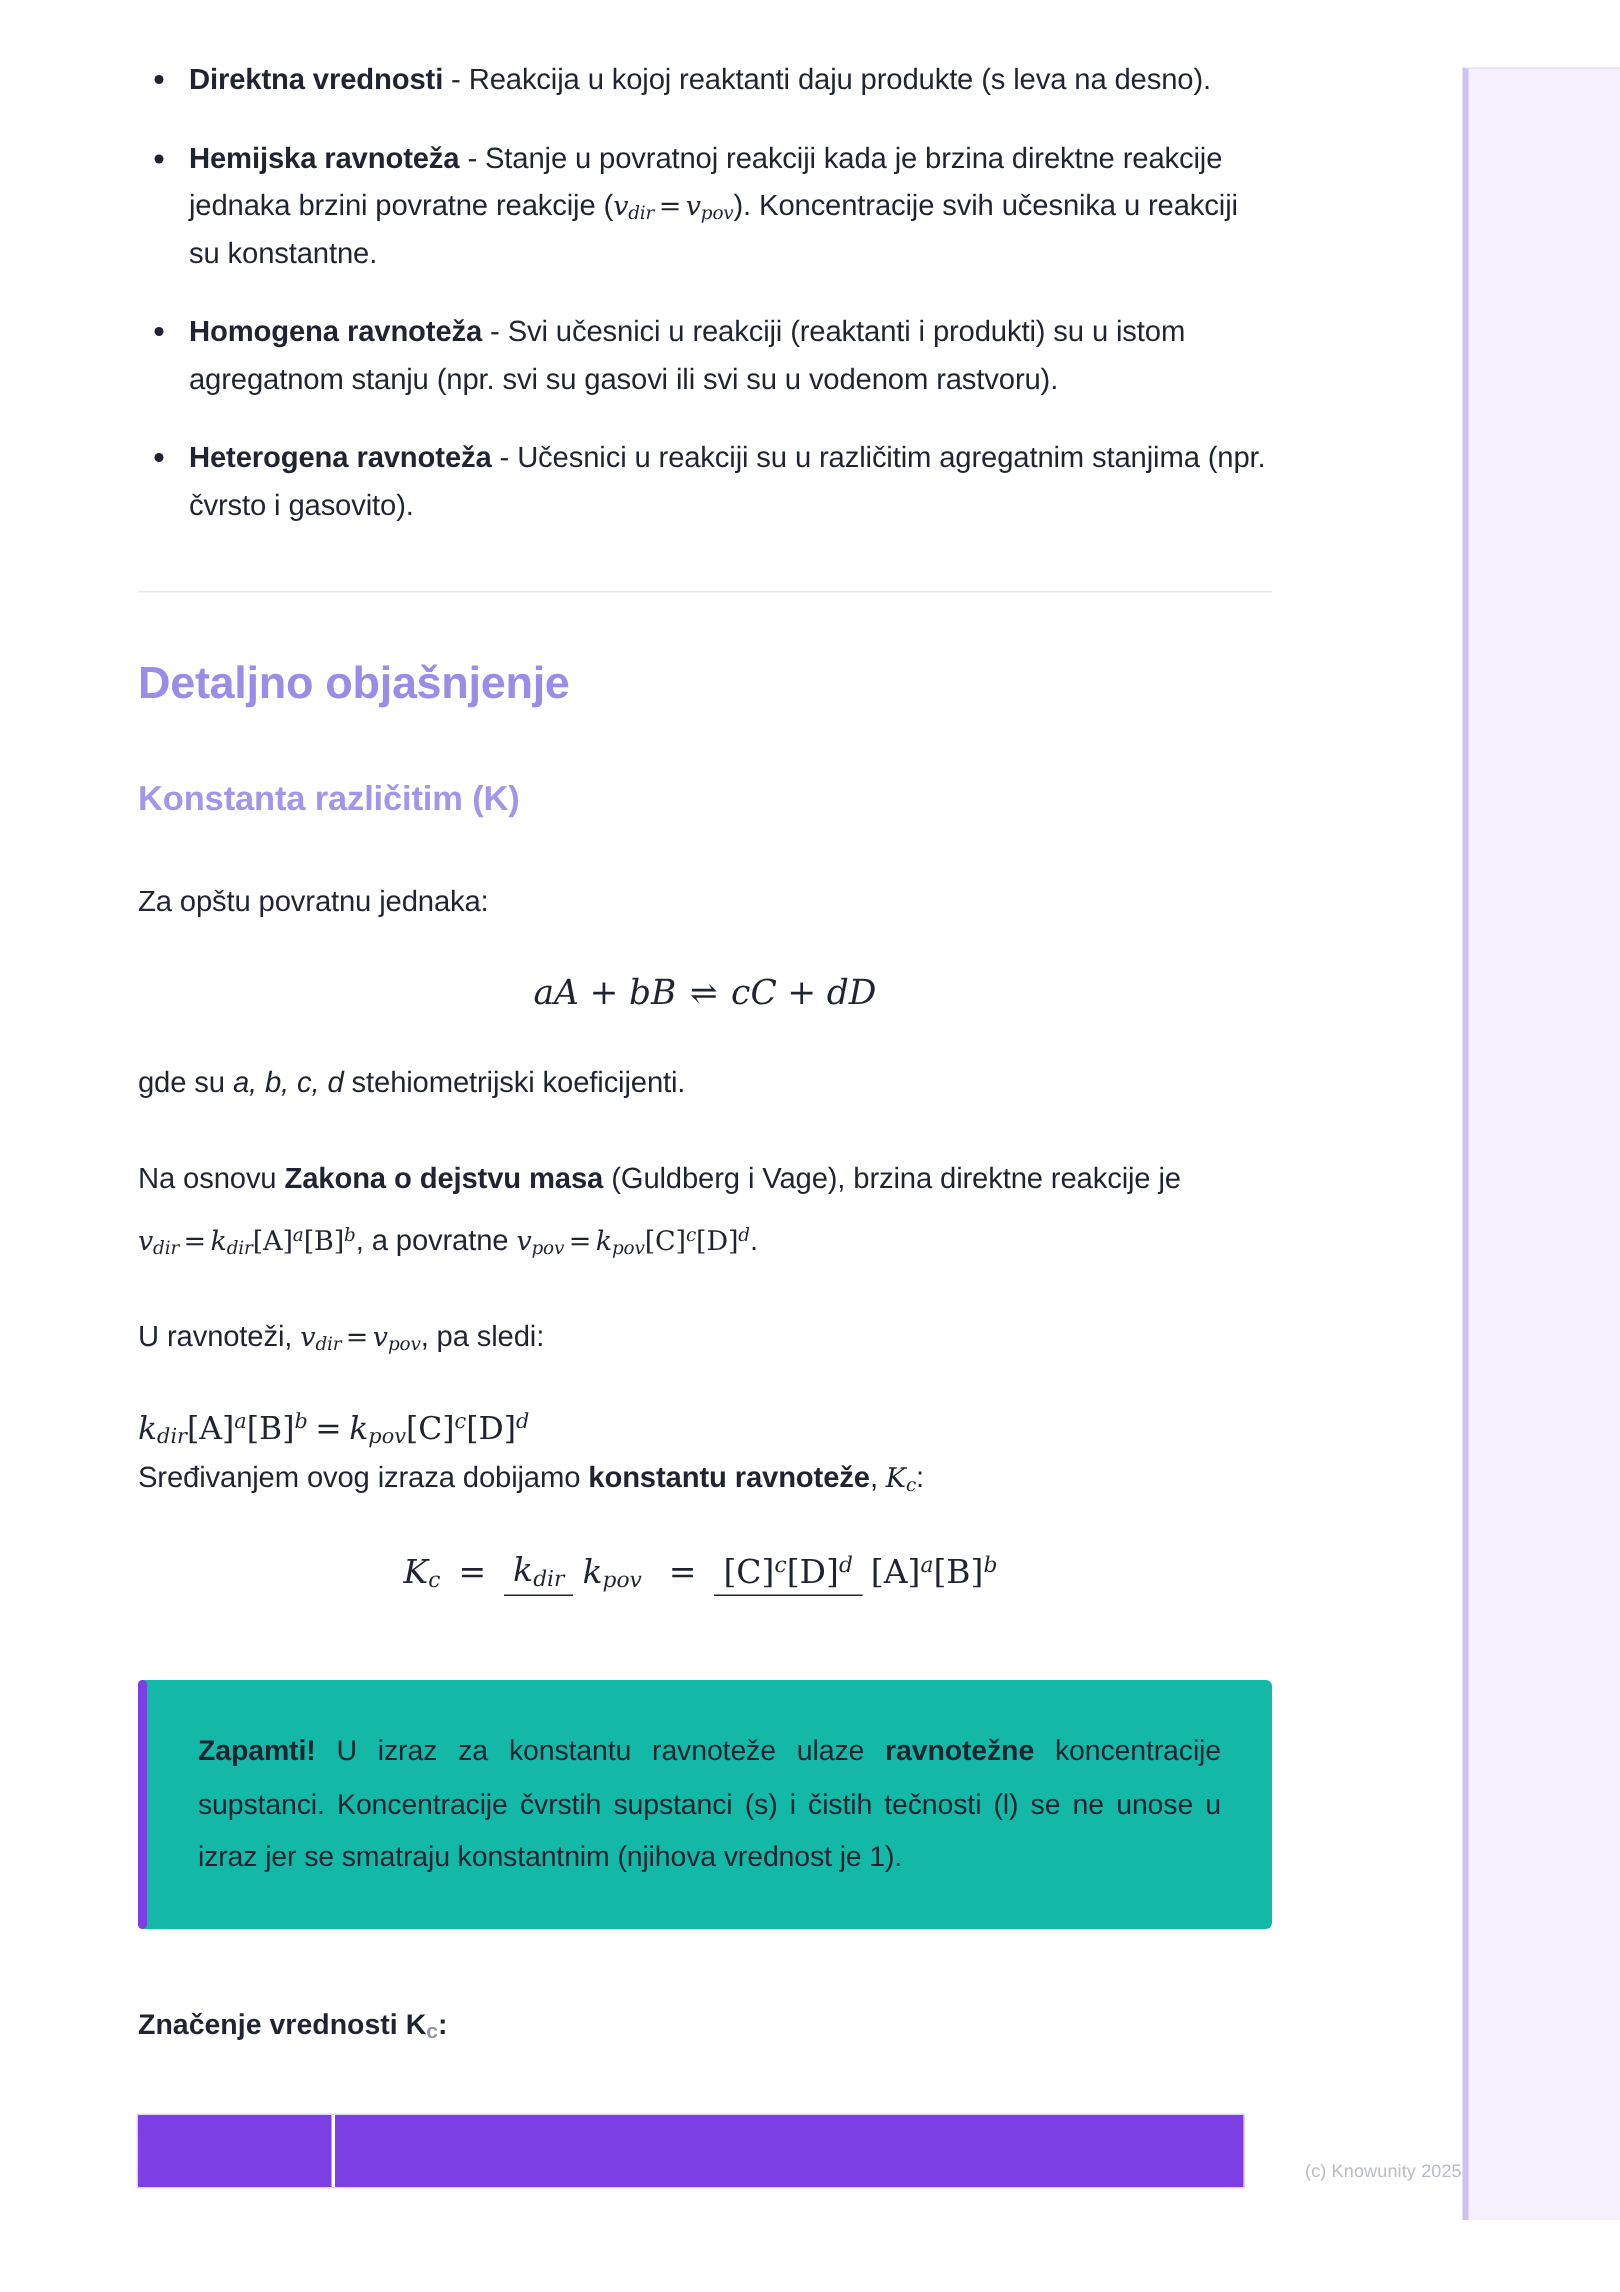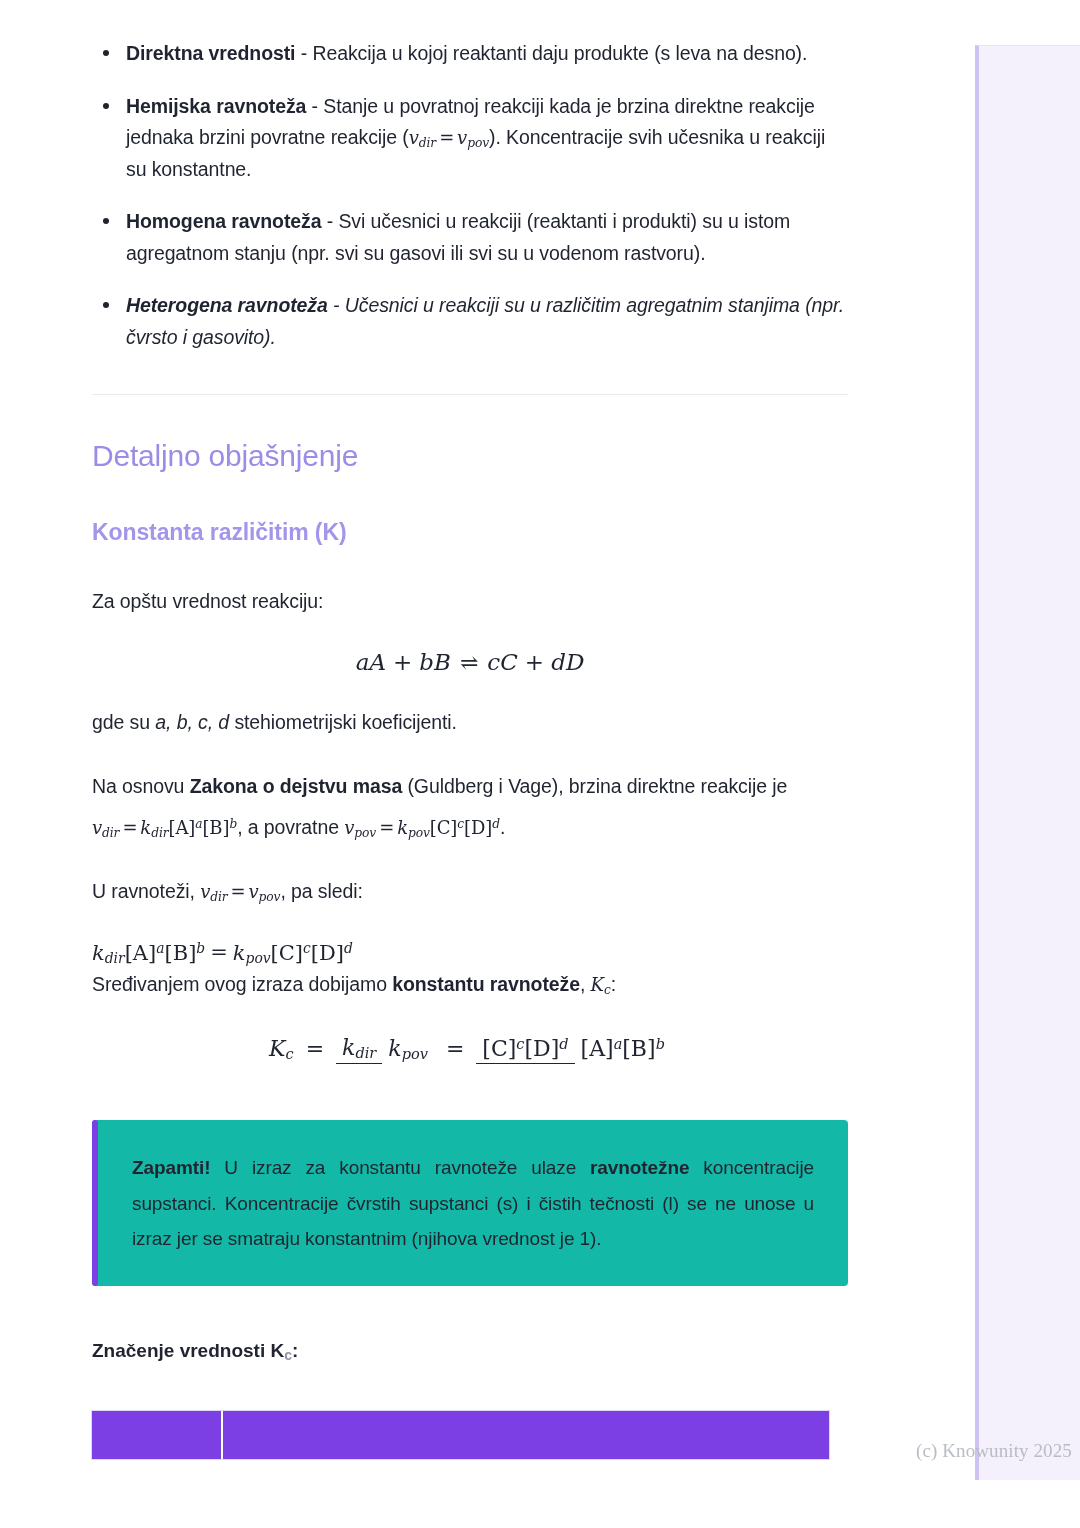--- a/index.html
+++ b/index.html
@@ -46,21 +46,21 @@
   }
   ul.defs > li {
     position: relative;
     padding-left: 34px;
     margin: 0 0 21px 0;
     font-size: 19.5px;
     line-height: 1.62;
     color: #1f2430;
     letter-spacing: -0.1px;
   }
-  ul.defs > li:last-child { margin-bottom: 0; font-style: italic; }
+  ul.defs > li:last-child { margin-bottom: 0; }
   ul.defs > li .bullet {
     position: absolute;
     left: 11px;
     top: 12px;
     width: 6px;
     height: 6px;
     border-radius: 50%;
     background: #1f2430;
   }
   .b { font-weight: bold; }
@@ -89,21 +89,21 @@
   hr.rule {
     border: 0;
     border-top: 1px solid #e9eaee;
     margin: 40px 0 44px 0;
   }
 
   
   h2.h-major {
     margin: 0 0 46px 0;
     font-size: 30px;
-    font-weight: normal;
+    font-weight: bold;
     color: #9b8ce8;
     letter-spacing: -0.2px;
   }
   h3.h-minor {
     margin: 0 0 40px 0;
     font-size: 23px;
     font-weight: bold;
     color: #a396ea;
     letter-spacing: -0.1px;
   }
@@ -226,27 +226,26 @@
     padding: 0 18px;
     border-right: 2px solid #ffffff;
     overflow: hidden;
   }
   .tbl th:last-child { border-right: 0; }
   .tbl col.c1 { width: 130px; }
 
   
   .watermark {
     position: absolute;
-    left: 916px;
+    left: 870px;
     top: 1440px;
-    font-size: 19px;
+    font-size: 12px;
     color: #b9bcc4;
     letter-spacing: 0.1px;
     white-space: nowrap;
-    font-family: Liberation Serif, serif;
   }
 </style>
 </head>
 <body>
 
 <div class="right-panel"></div>
 
 <div class="page">
 
   <ul class="defs">
@@ -273,21 +272,21 @@
     </li>
 
   </ul>
 
   <hr class="rule">
 
   <h2 class="h-major">Detaljno objašnjenje</h2>
 
   <h3 class="h-minor">Konstanta različitim (K)</h3>
 
-  <p class="para">Za opštu vrednost reakciju:</p>
+  <p class="para">Za opštu povratnu jednaka:</p>
 
   <div class="eq-display">
     <span>a</span><span>A</span><span class="op">+</span><span>b</span><span>B</span><span class="arrow">⇌</span><span>c</span><span>C</span><span class="op">+</span><span>d</span><span>D</span>
   </div>
 
   <p class="para"><span>gde su </span><span class="ital">a, b, c, d</span><span> stehiometrijski koeficijenti.</span></p>
 
   <p class="para tight"><span>Na osnovu </span><span class="b">Zakona o dejstvu masa</span><span> (Guldberg i Vage), brzina direktne reakcije je</span></p>
 
   <p class="para"><span class="m"><span>v</span><sub>dir</sub><span class="op">=</span><span>k</span><sub>dir</sub><span class="up">[A]</span><sup>a</sup><span class="up">[B]</span><sup>b</sup></span><span>, a povratne </span><span class="m"><span>v</span><sub>pov</sub><span class="op">=</span><span>k</span><sub>pov</sub><span class="up">[C]</span><sup>c</sup><span class="up">[D]</span><sup>d</sup></span><span>.</span></p>

